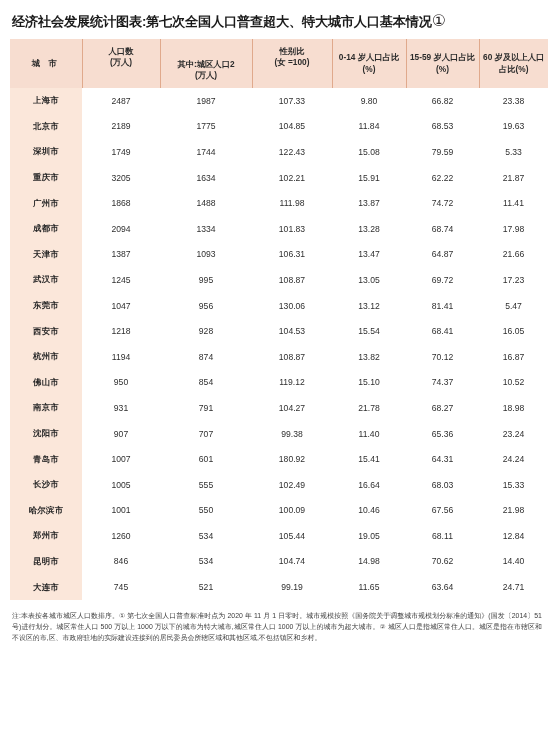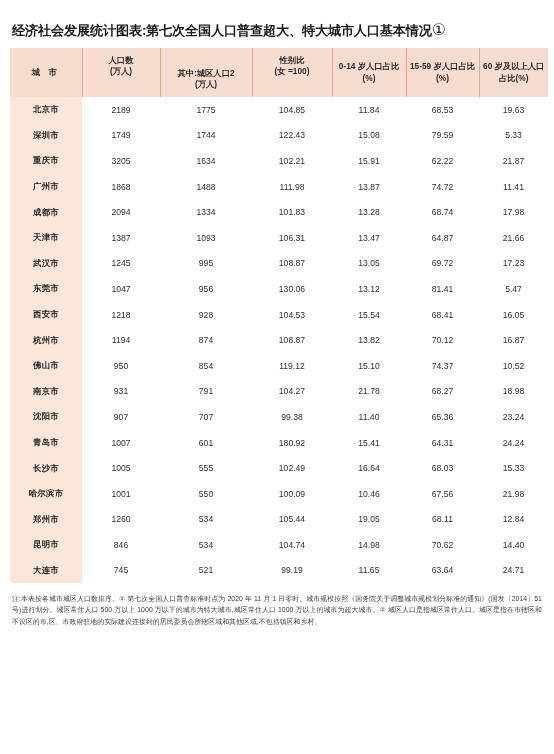--- a/index.html
+++ b/index.html
@@ -7,21 +7,21 @@
     width:554px;height:754px;
     background:#ffffff;
     font-family:"Liberation Sans","DejaVu Sans",sans-serif;
     color:#231f20;
     overflow:hidden;
   }
   #page{
     position:relative;
     width:554px;height:754px;
     box-sizing:border-box;
-    padding:9px 8px;
+    padding:0 8px;
   }
 
   
   .title-wrap{
     padding:11px 2px 8px 4px;
   }
   .title{
     font-size:13.2px;
     font-weight:bold;
     letter-spacing:-0.2px;
@@ -153,20 +153,29 @@
           <span class="hdr-sub">(%)</span>
         </th>
         <th>
           <span class="hdr-sub">60 岁及以上人口</span>
           <span class="hdr-sub">占比(%)</span>
         </th>
       </tr>
     </thead>
     <tbody id="tbody">
         <tr>
+          <td class="city">上海市</td>
+          <td>2487</td>
+          <td>1987</td>
+          <td>107.33</td>
+          <td>9.80</td>
+          <td>66.82</td>
+          <td>23.38</td>
+        </tr>
+        <tr>
           <td class="city">北京市</td>
           <td>2189</td>
           <td>1775</td>
           <td>104.85</td>
           <td>11.84</td>
           <td>68.53</td>
           <td>19.63</td>
         </tr>
         <tr>
           <td class="city">深圳市</td>

